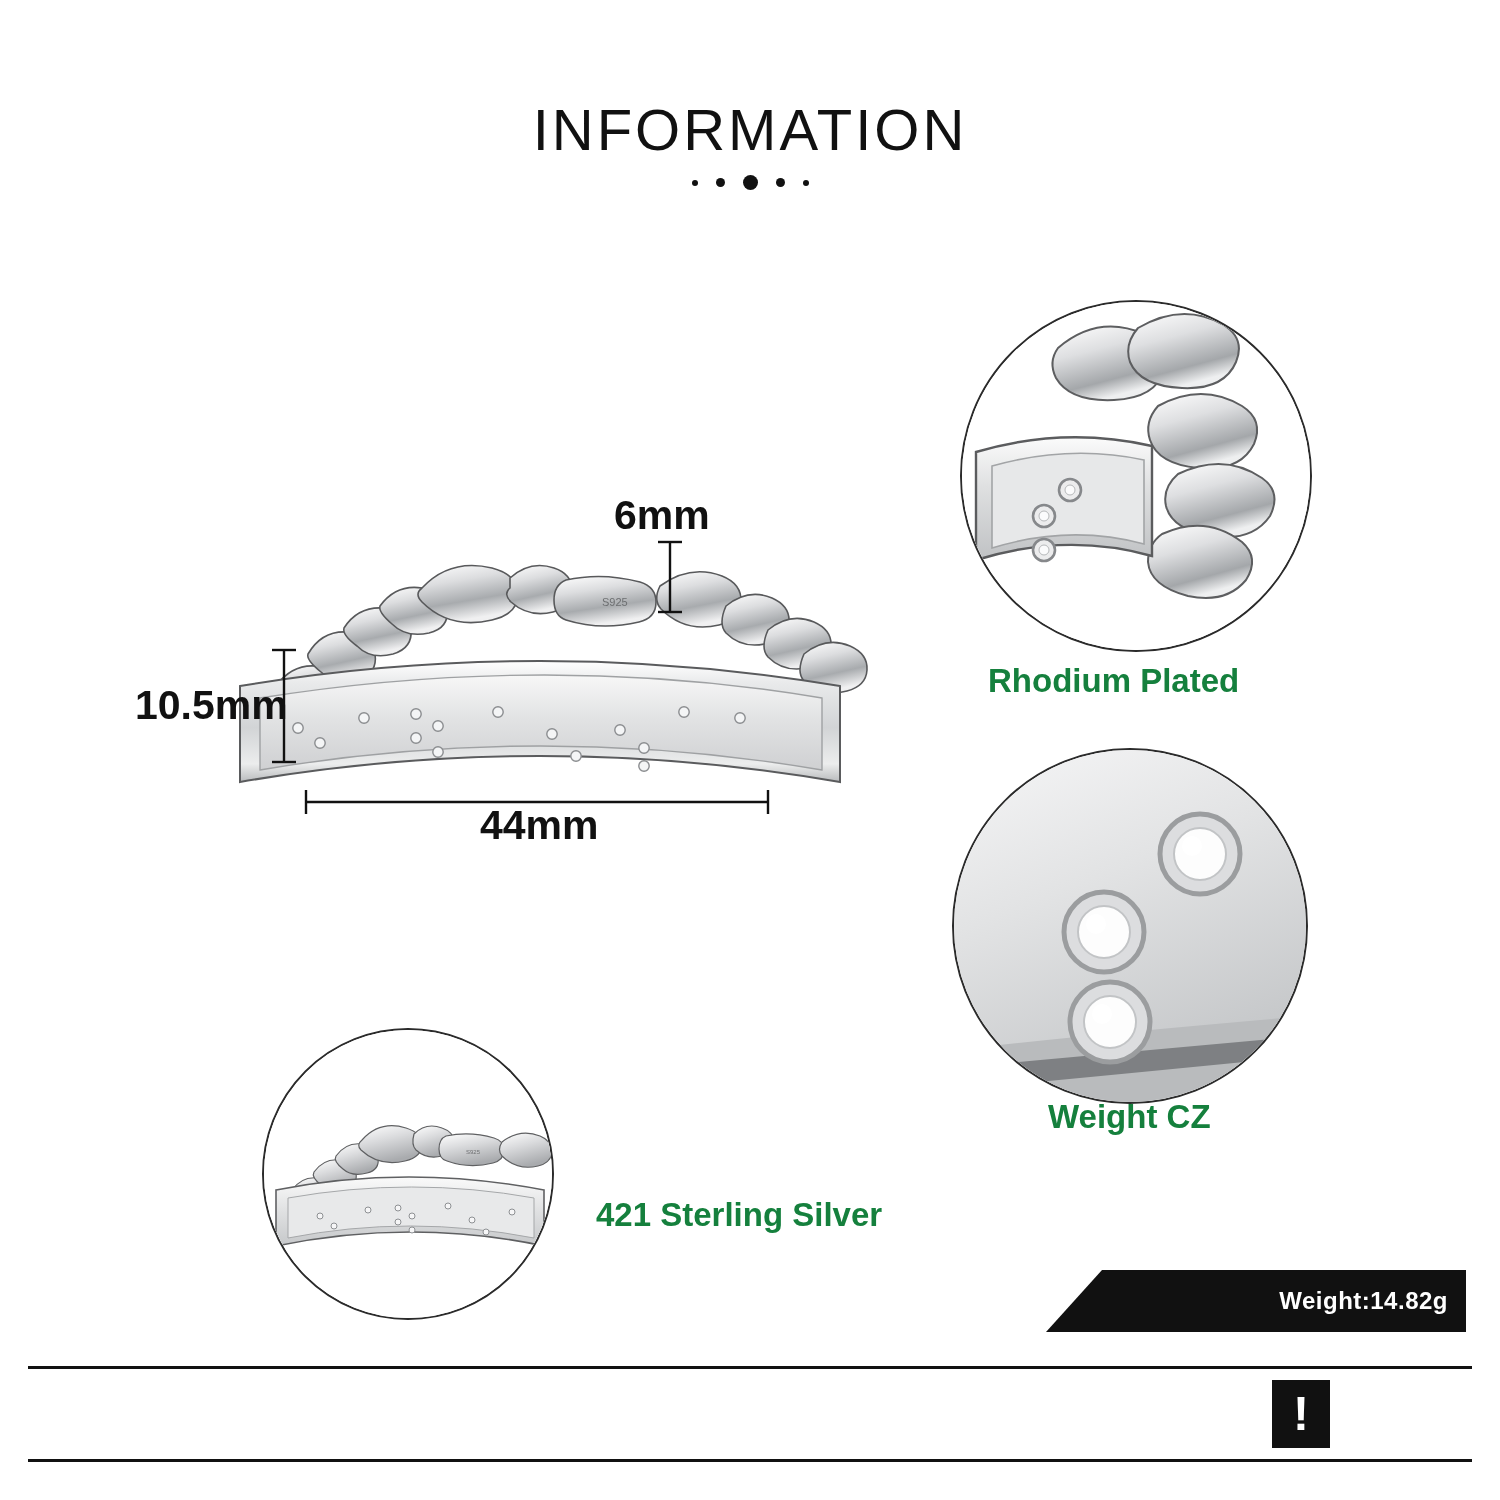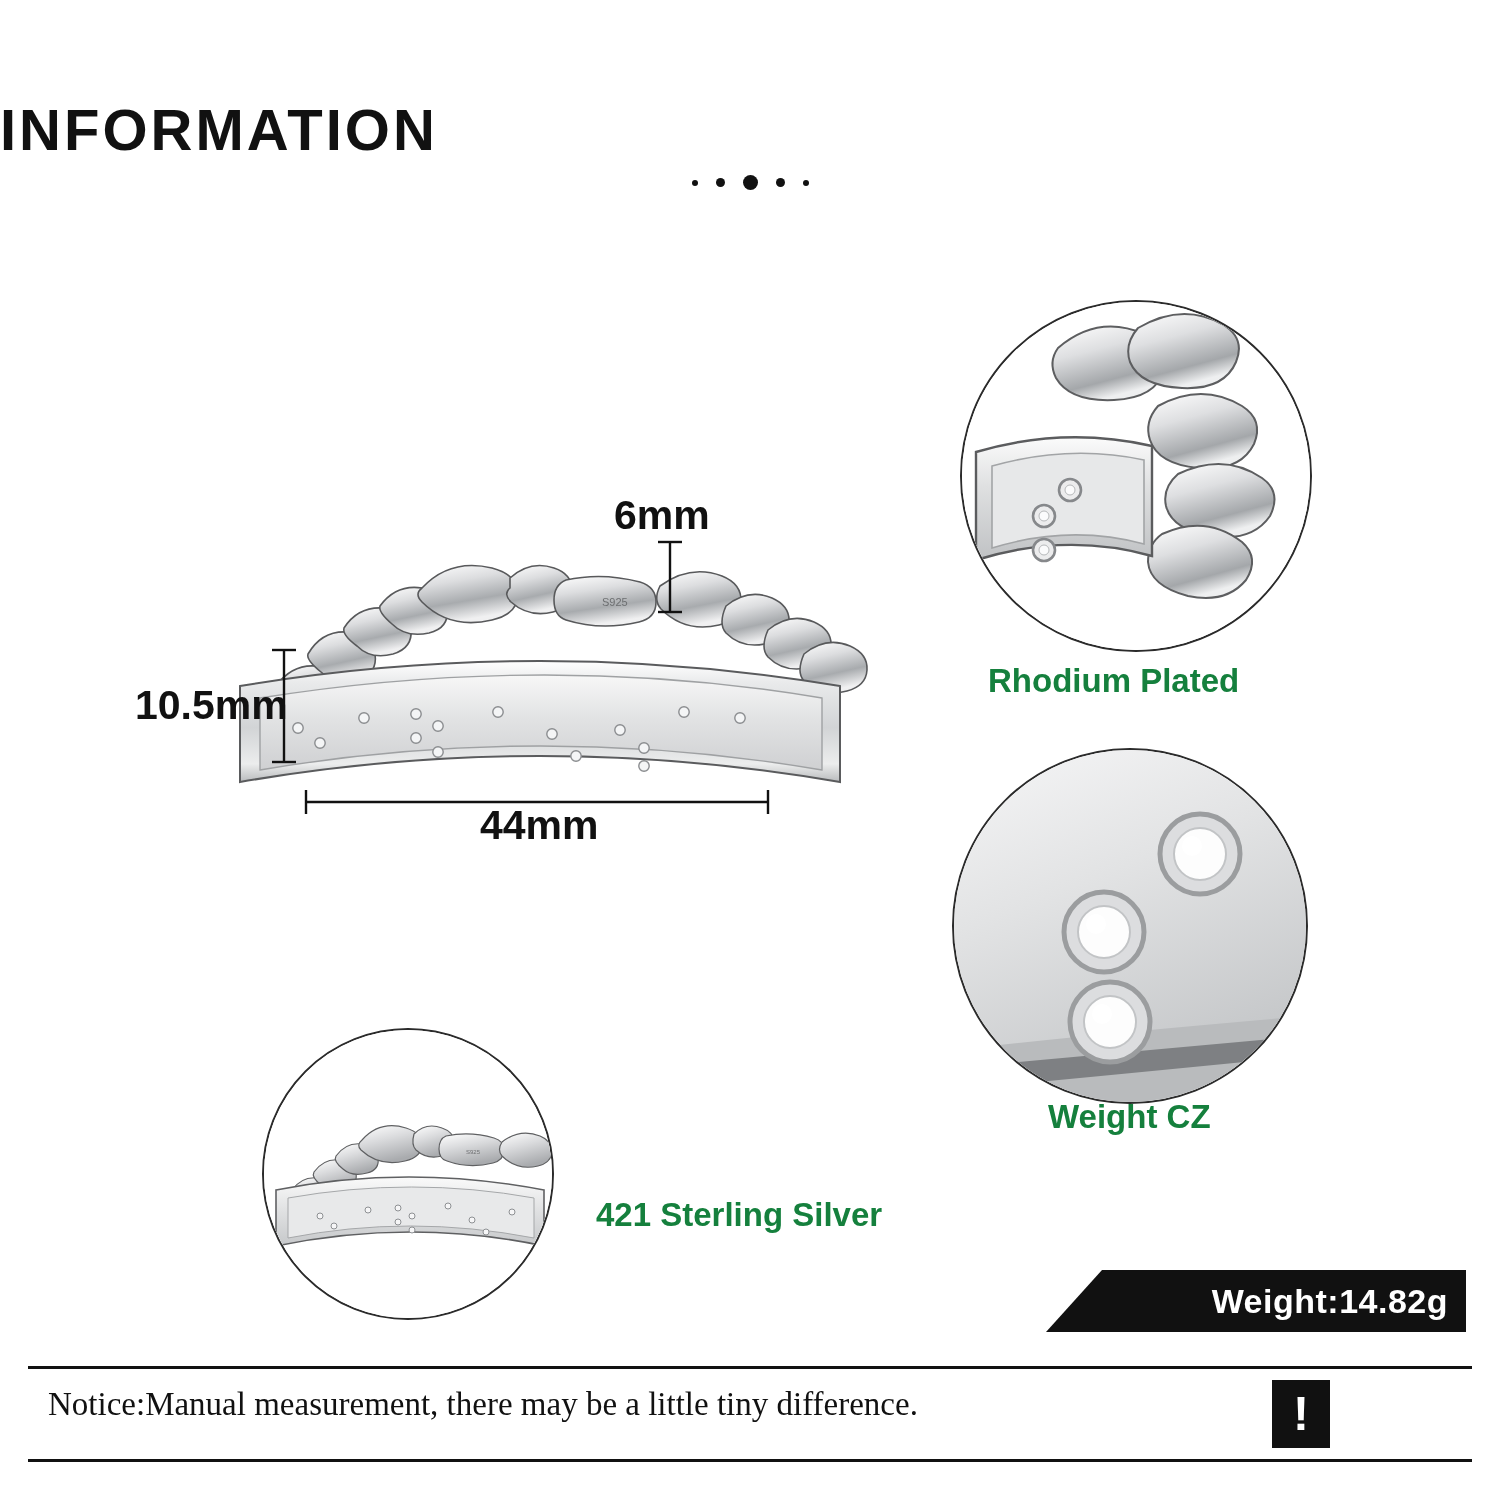--- a/index.html
+++ b/index.html
@@ -15,23 +15,23 @@
     font-family: "Liberation Sans", sans-serif;
     color: #111;
   }
 
   
   .title {
     position: absolute;
     top: 96px;
     left: 0;
     width: 1500px;
-    text-align: left;
+    text-align: center;
     font-size: 58px;
-    font-weight: bold;
+    font-weight: normal;
     letter-spacing: 3px;
     color: #111;
   }
   .dots {
     position: absolute;
     top: 175px;
     left: 0;
     width: 1500px;
     display: flex;
     justify-content: center;
@@ -107,21 +107,21 @@
     background: #111;
     clip-path: polygon(56px 0, 100% 0, 100% 100%, 0 100%);
   }
   .weight-banner .txt {
     position: absolute;
     right: 18px;
     top: 0;
     height: 62px;
     line-height: 62px;
     color: #fff;
-    font-size: 34px;
+    font-size: 24px;
     font-weight: bold;
     letter-spacing: 0.5px;
   }
 
   
   .notice {
     position: absolute;
     left: 0;
     top: 1366px;
     width: 1500px;
@@ -367,16 +367,15 @@
 </div>
 <div class="caption cap-silver">421 Sterling Silver</div>
 
 <div class="weight-banner">
   <div class="shape"></div>
   <div class="txt">Weight:14.82g</div>
 </div>
 
 <div class="notice">
   <div class="line-top"></div>
-  <div class="text">Notice:Manual measurement, there may be a little tiny difference.</div>
   <div class="bang">!</div>
   <div class="line-bottom"></div>
 </div>
 
 </body></html>

